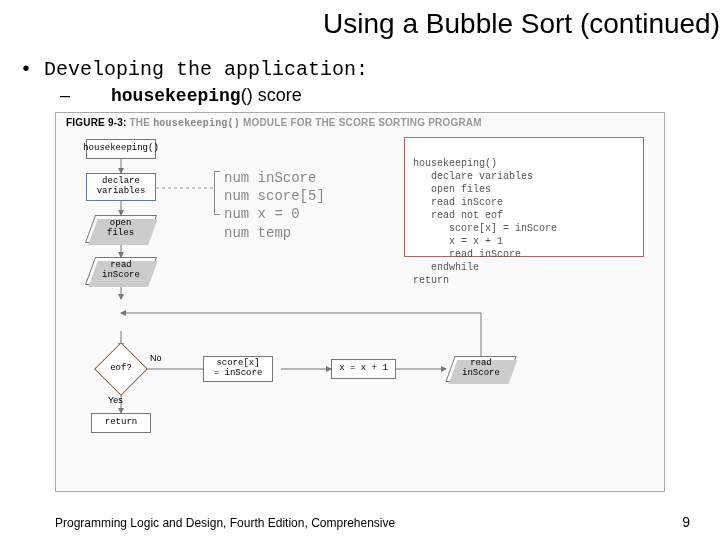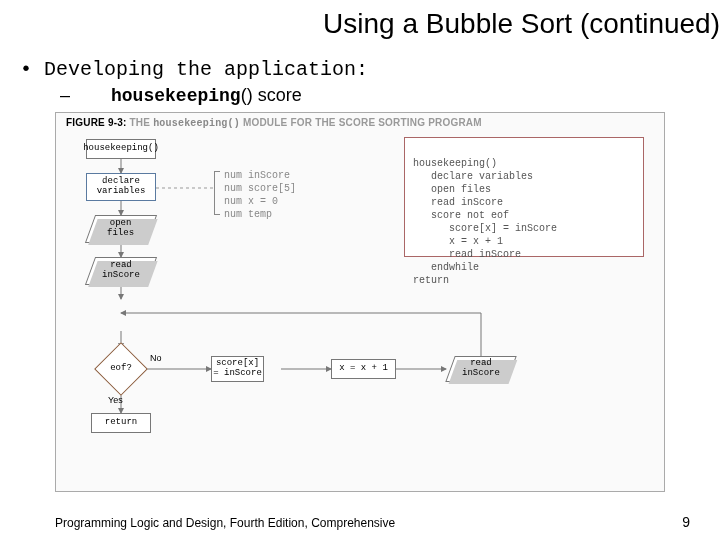--- a/index.html
+++ b/index.html
@@ -24,21 +24,21 @@
   .pgram > div { transform: skewX(20deg); }
   .pshadow::before { content: ""; position: absolute; top: 3px; left: 3px; right: -3px; bottom: -3px; background: #ccc; z-index: -1; }
 
   .diamond { width: 38px; height: 38px; }
   .diamond .dshape { position: absolute; inset: 0; background: #fff; border: 1px solid #8a5a3a; transform: rotate(45deg); }
   .diamond .dshadow { position: absolute; top: 3px; left: 3px; width: 100%; height: 100%; background: #d0b088; transform: rotate(45deg); z-index: -1; }
   .diamond .dlabel { position: absolute; inset: 0; display: flex; align-items: center; justify-content: center; font-size: 9px; }
 
   svg.arrows { position: absolute; inset: 0; width: 100%; height: 100%; pointer-events: none; }
 
-  .vars { position: absolute; font-size: 10px; font-family: "Courier New", monospace; color: #888; line-height: 1.3; }
+  .vars { position: absolute; font-size: 14px; font-family: "Courier New", monospace; color: #888; line-height: 1.3; }
   .bracket { position: absolute; border-left: 1px solid #888; border-top: 1px solid #888; border-bottom: 1px solid #888; width: 6px; }
 
   .pseudo { position: absolute; right: 20px; top: 24px; width: 240px; height: 120px; border: 1px solid #a66; background: #fff; }
   .pseudo::after { content: ""; position: absolute; top: 3px; left: 3px; right: -3px; bottom: -3px; background: #e0c0a8; z-index: -1; }
   .pseudo-inner { position: relative; z-index: 2; font-family: "Courier New", monospace; font-size: 10px; color: #555; padding: 6px 8px; line-height: 1.3; white-space: pre; }
 
   .footer-left { position: absolute; bottom: 10px; left: 55px; font-size: 12px; }
   .footer-right { position: absolute; bottom: 10px; right: 30px; font-size: 14px; }
   .decision-label { position: absolute; font-size: 9px; font-family: Arial; }
 </style>
@@ -106,21 +106,21 @@
     </div>
 
   <div class="node diamond" style="left:46px; top:237px;text-decoration:underline;">
     <div class="dshadow"></div>
     <div class="dshape"></div>
     <div class="dlabel">eof?</div>
   </div>
   <div class="decision-label" style="left:94px; top:240px;">No</div>
   <div class="decision-label" style="left:52px; top:282px;">Yes</div>
 
-  <div class="node rect shadow" style="left:155px; top:243px; width:53px; height:26px;">
+  <div class="node rect shadow" style="left:147px; top:243px; width:70px; height:26px;">
       <div style="white-space:pre;">score[x]
 = inScore</div>
     </div>
 
   <div class="node rect shadow" style="left:275px; top:246px; width:65px; height:20px;">
       <div>x = x + 1</div>
     </div>
 
   <div class="node pgram pshadow" style="left:394px; top:243px; width:62px; height:26px;">
       <div style="white-space:pre;">read
@@ -130,21 +130,21 @@
   <div class="node rect shadow" style="left:35px; top:300px; width:60px; height:20px;">
       <div>return</div>
     </div>
 
   <div class="pseudo">
     <div class="pseudo-inner">
 <span>housekeeping()</span>
 <span>   declare variables</span>
 <span>   open files</span>
 <span>   read inScore</span>
-<span>   score not eof</span>
+<span>   read not eof</span>
 <span>      score[x] = inScore</span>
 <span>      x = x + 1</span>
 <span>      read inScore</span>
 <span>   endwhile</span>
 <span>return</span></div>
   </div>
 
 </div>
 
 <div class="footer-left">Programming Logic and Design, Fourth Edition, Comprehensive</div>

